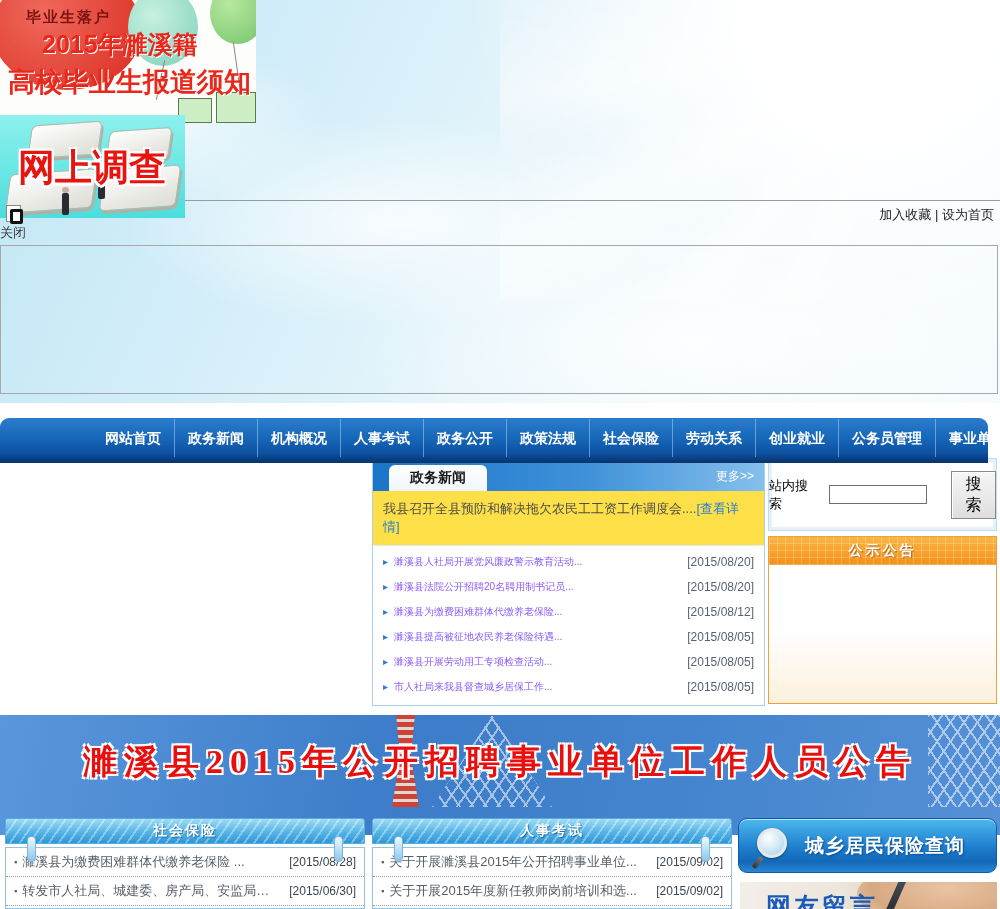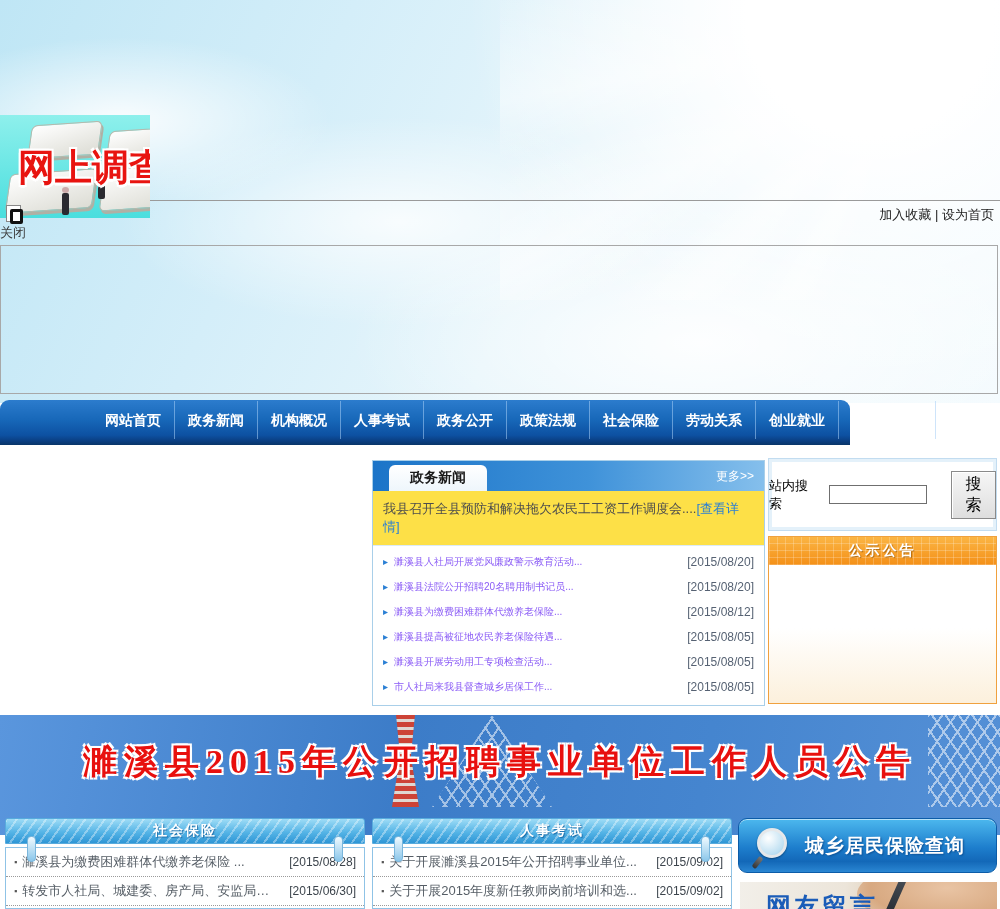--- a/index.html
+++ b/index.html
@@ -23,40 +23,40 @@
   .balloon-red { position:absolute; left:-8px; top:-30px; width:150px; height:120px; border-radius:50%; background:radial-gradient(circle at 35% 35%, #f0685c, #d92b1e); }
   .balloon-green { position:absolute; left:210px; top:-18px; width:55px; height:62px; border-radius:50%; background:radial-gradient(circle at 35% 35%, #b8e8a0, #74c46a); }
   .balloon-teal { position:absolute; left:128px; top:-12px; width:70px; height:78px; border-radius:50%; background:radial-gradient(circle at 35% 35%, #c8f0e0, #7ed0b8); }
   .balloon-str { position:absolute; width:1px; background:#8a8a6a; }
   .bld { position:absolute; background:#cdeec4; border:1px solid #5a7a52; }
   .p1-balloon-label { position:absolute; left:26px; top:8px; color:#7a1410; font-size:15px; font-weight:bold; letter-spacing:2px; }
   .p1-line1 { position:absolute; left:42px; top:28px; color:#e8281c; font-size:25px; font-weight:bold; text-shadow:1px 1px 0 #fff; }
   .p1-line2 { position:absolute; left:8px; top:64px; color:#e8281c; font-size:27px; font-weight:bold; text-shadow:1px 1px 0 #fff; white-space:nowrap; }
 
   
-  .popup2 { position:absolute; left:0; top:115px; width:150px; height:103px; background:linear-gradient(180deg,#8ef0ec,#4adede); overflow:hidden; z-index:6; }
+  .popup2 { position:absolute; left:0; top:115px; width:185px; height:103px; background:linear-gradient(180deg,#8ef0ec,#4adede); overflow:hidden; z-index:6; }
   .keycap { position:absolute; background:linear-gradient(165deg,#ffffff,#dcdcd4); border:1px solid #b8b8ac; border-radius:6px; transform:skewX(-12deg) rotate(-4deg); box-shadow:2px 3px 0 #b0b0a4; }
   .figure { position:absolute; width:7px; height:22px; background:#2a2a30; border-radius:2px; }
   .figure::before { content:""; position:absolute; left:0; top:-6px; width:7px; height:6px; border-radius:50%; background:#caa; }
   .p2-label { position:absolute; left:18px; top:28px; color:#e81410; font-size:37px; font-weight:bold; white-space:nowrap;
     text-shadow:-2px -2px 0 #fff, 2px -2px 0 #fff, -2px 2px 0 #fff, 2px 2px 0 #fff, 0 3px 0 #fff; }
 
   
   .topline { position:absolute; left:0; top:200px; width:1000px; border-top:1px solid #9a9a9a; z-index:2; }
   .toplinks { position:absolute; right:6px; top:206px; font-size:13px; color:#222; z-index:2; }
   .toplinks span { cursor:pointer; }
   .close-icon { position:absolute; left:6px; top:205px; width:15px; height:17px; background:#fff; border:1px solid #888; z-index:7; }
   .close-icon::before { content:""; position:absolute; left:3px; top:3px; width:7px; height:9px; border:3px solid #111; border-radius:2px; }
   .close-label { position:absolute; left:0; top:224px; font-size:13px; color:#3a3a3a; z-index:7; cursor:pointer; }
 
   
   .adbox { position:absolute; left:0; top:245px; width:998px; height:149px; border:1px solid #a8a8a8; z-index:1; }
 
   
-  .navbar { position:absolute; left:0; top:400px; width:850px; height:45px;
+  .navbar { position:absolute; left:0; top:418px; width:988px; height:45px;
     background:linear-gradient(180deg,#2c7ccd 0%,#1767b8 45%,#0d51a2 78%,#0a3d7f 92%,#093568 100%);
     border-radius:9px 9px 0 0; z-index:8; }
   .navbar ul { list-style:none; display:flex; align-items:center; height:40px; padding-left:92px; }
   .navbar li { color:#fff; font-size:14px; font-weight:bold; padding:0 13px; line-height:38px; white-space:nowrap;
     border-left:1px solid rgba(165,205,245,.55); cursor:pointer; }
   .navbar li:first-child { border-left:none; }
 
   
   .main { position:absolute; left:0; top:448px; width:1000px; height:267px; background:#fff; }
 
@@ -141,20 +141,32 @@
 </style>
 </head>
 <body>
 
 <div class="page">
 
   <div class="sky">
     <div class="sun-rays"></div>
   </div>
 
+  <div class="popup1">
+    <div class="balloon-red"></div>
+    <div class="balloon-teal"></div>
+    <div class="balloon-green"></div>
+    <div class="balloon-str" style="left:160px;top:60px;height:40px;transform:rotate(12deg);"></div>
+    <div class="balloon-str" style="left:236px;top:42px;height:45px;transform:rotate(-8deg);"></div>
+    <div class="bld" style="left:178px;top:98px;width:34px;height:25px;"></div>
+    <div class="bld" style="left:216px;top:92px;width:40px;height:31px;"></div>
+    <div class="p1-balloon-label">毕业生落户</div>
+    <div class="p1-line1">2015年濉溪籍</div>
+    <div class="p1-line2">高校毕业生报道须知</div>
+  </div>
 
   <div class="popup2">
     <div class="keycap" style="left:30px;top:8px;width:70px;height:34px;"></div>
     <div class="keycap" style="left:108px;top:14px;width:62px;height:32px;"></div>
     <div class="keycap" style="left:8px;top:56px;width:86px;height:40px;"></div>
     <div class="keycap" style="left:102px;top:52px;width:76px;height:42px;"></div>
     <div class="figure" style="left:62px;top:78px;"></div>
     <div class="figure" style="left:98px;top:62px;"></div>
     <div class="p2-label">网上调查</div>
   </div>

